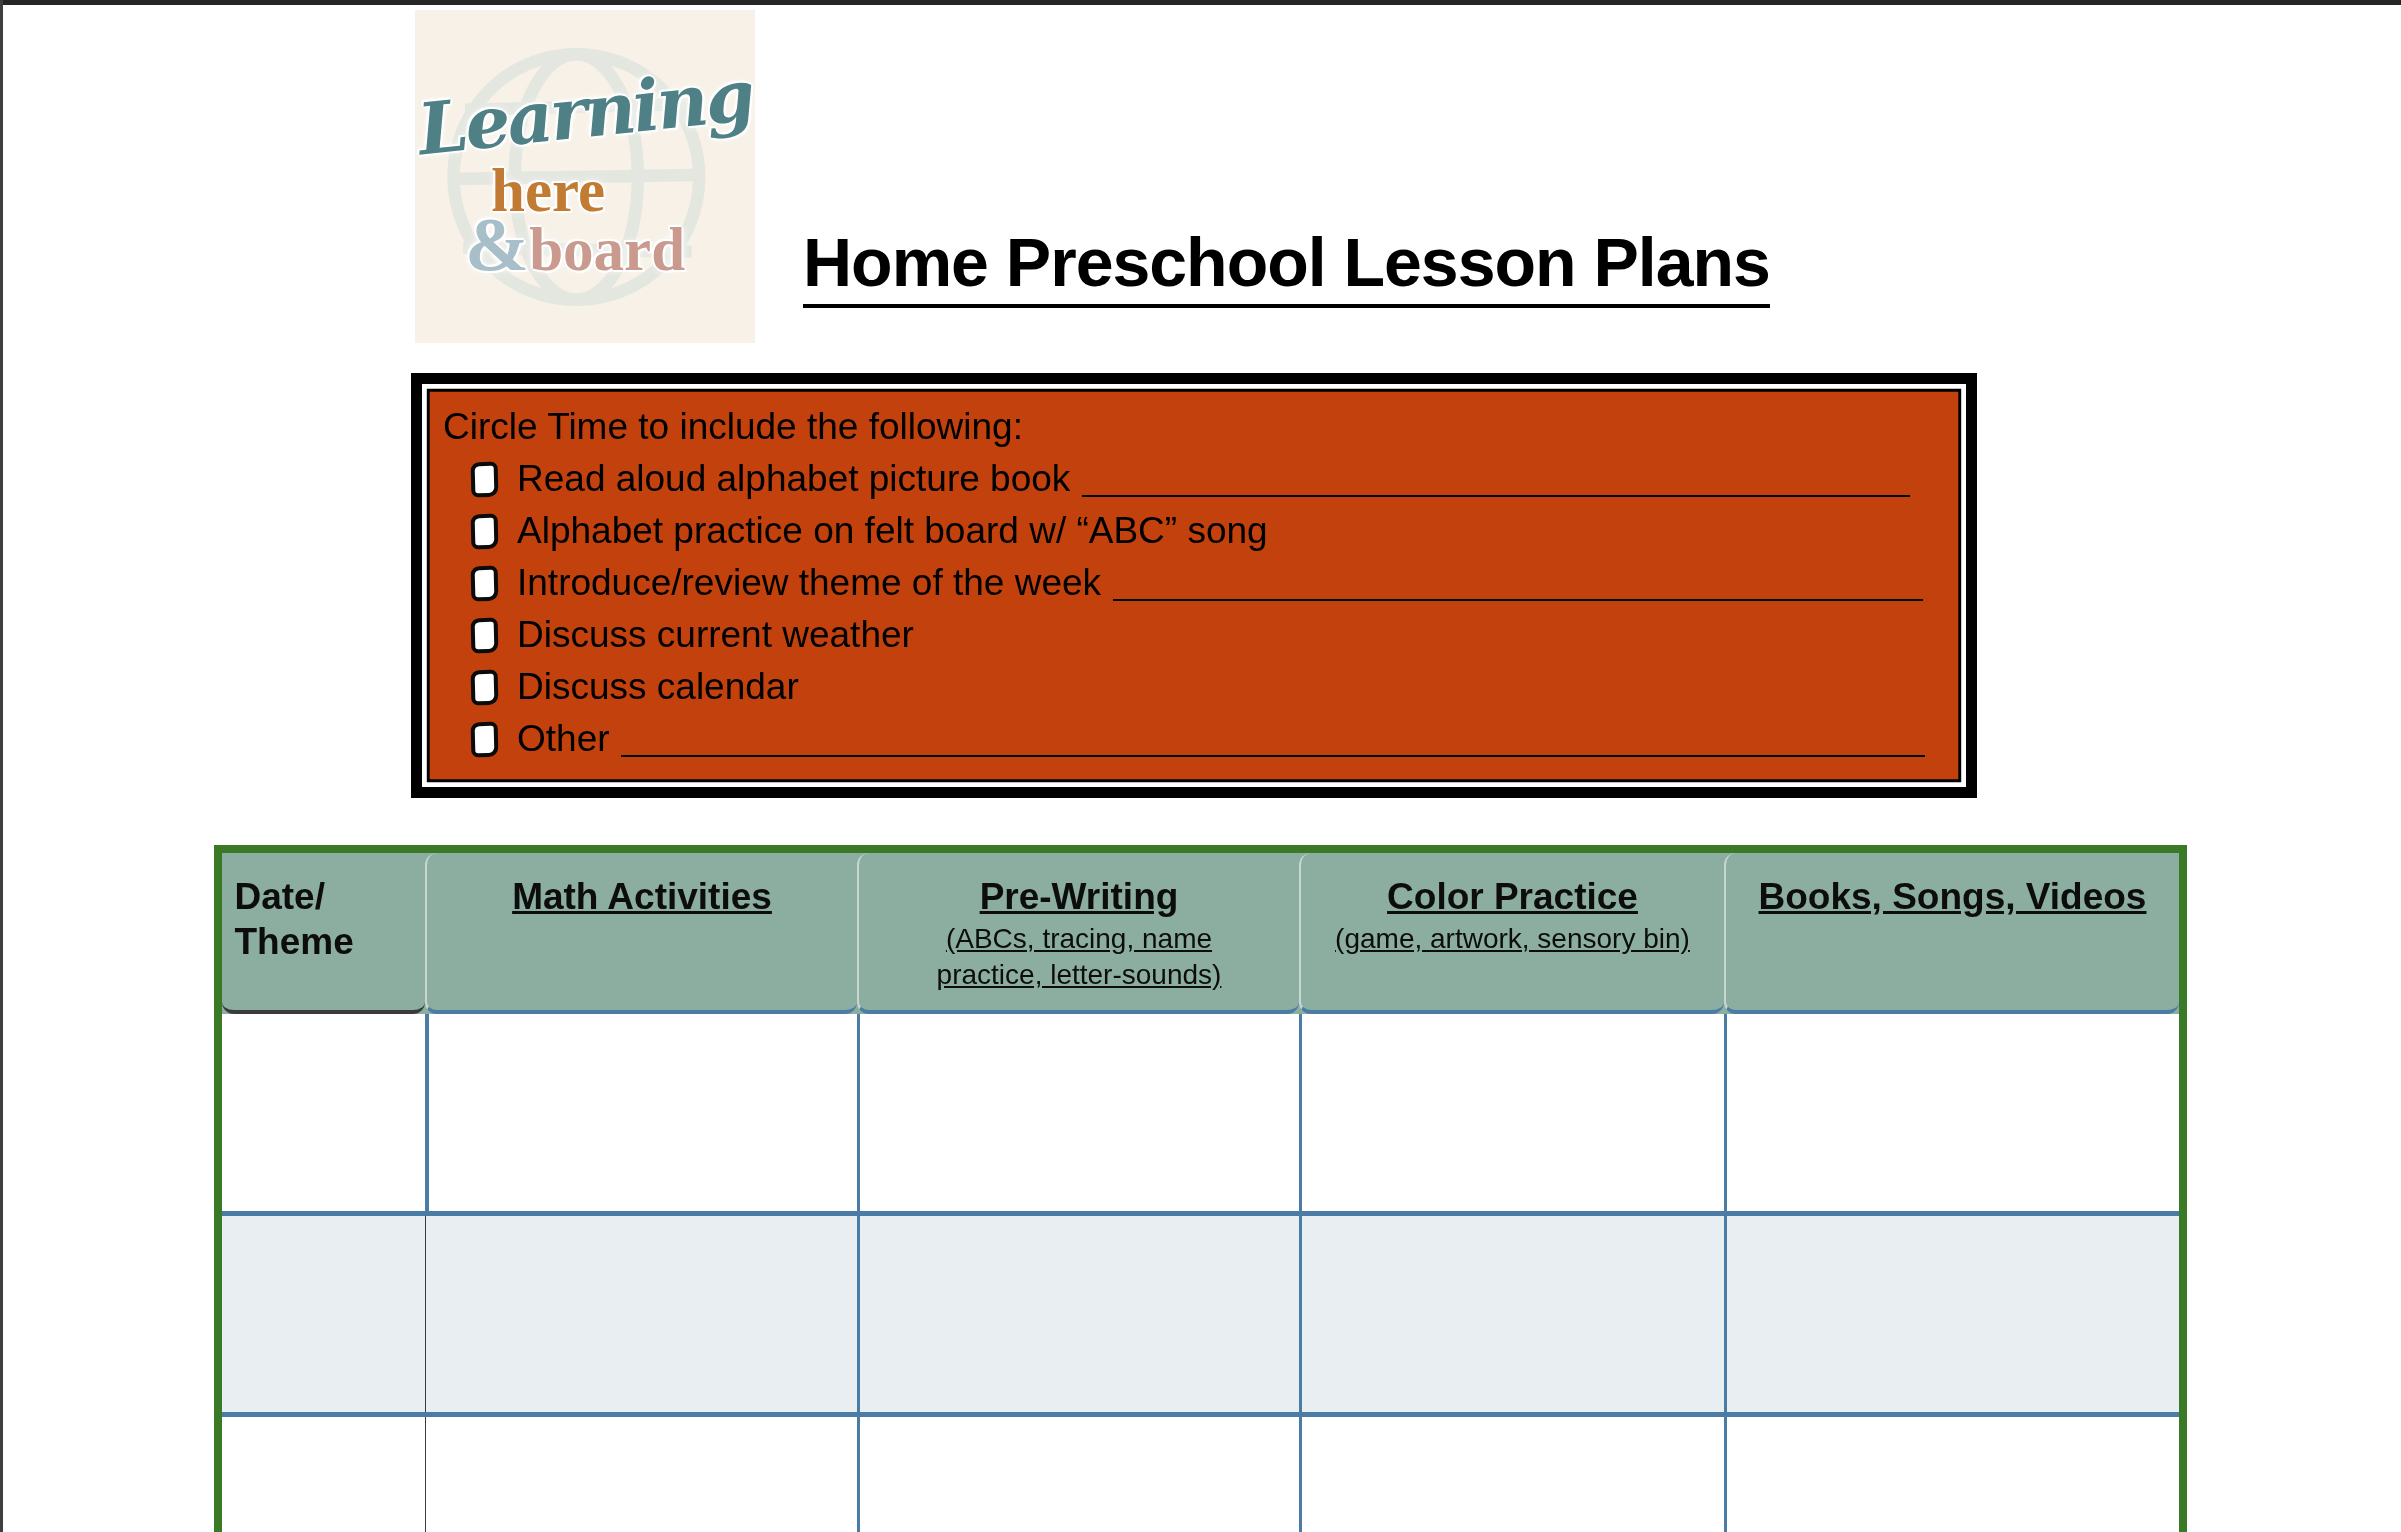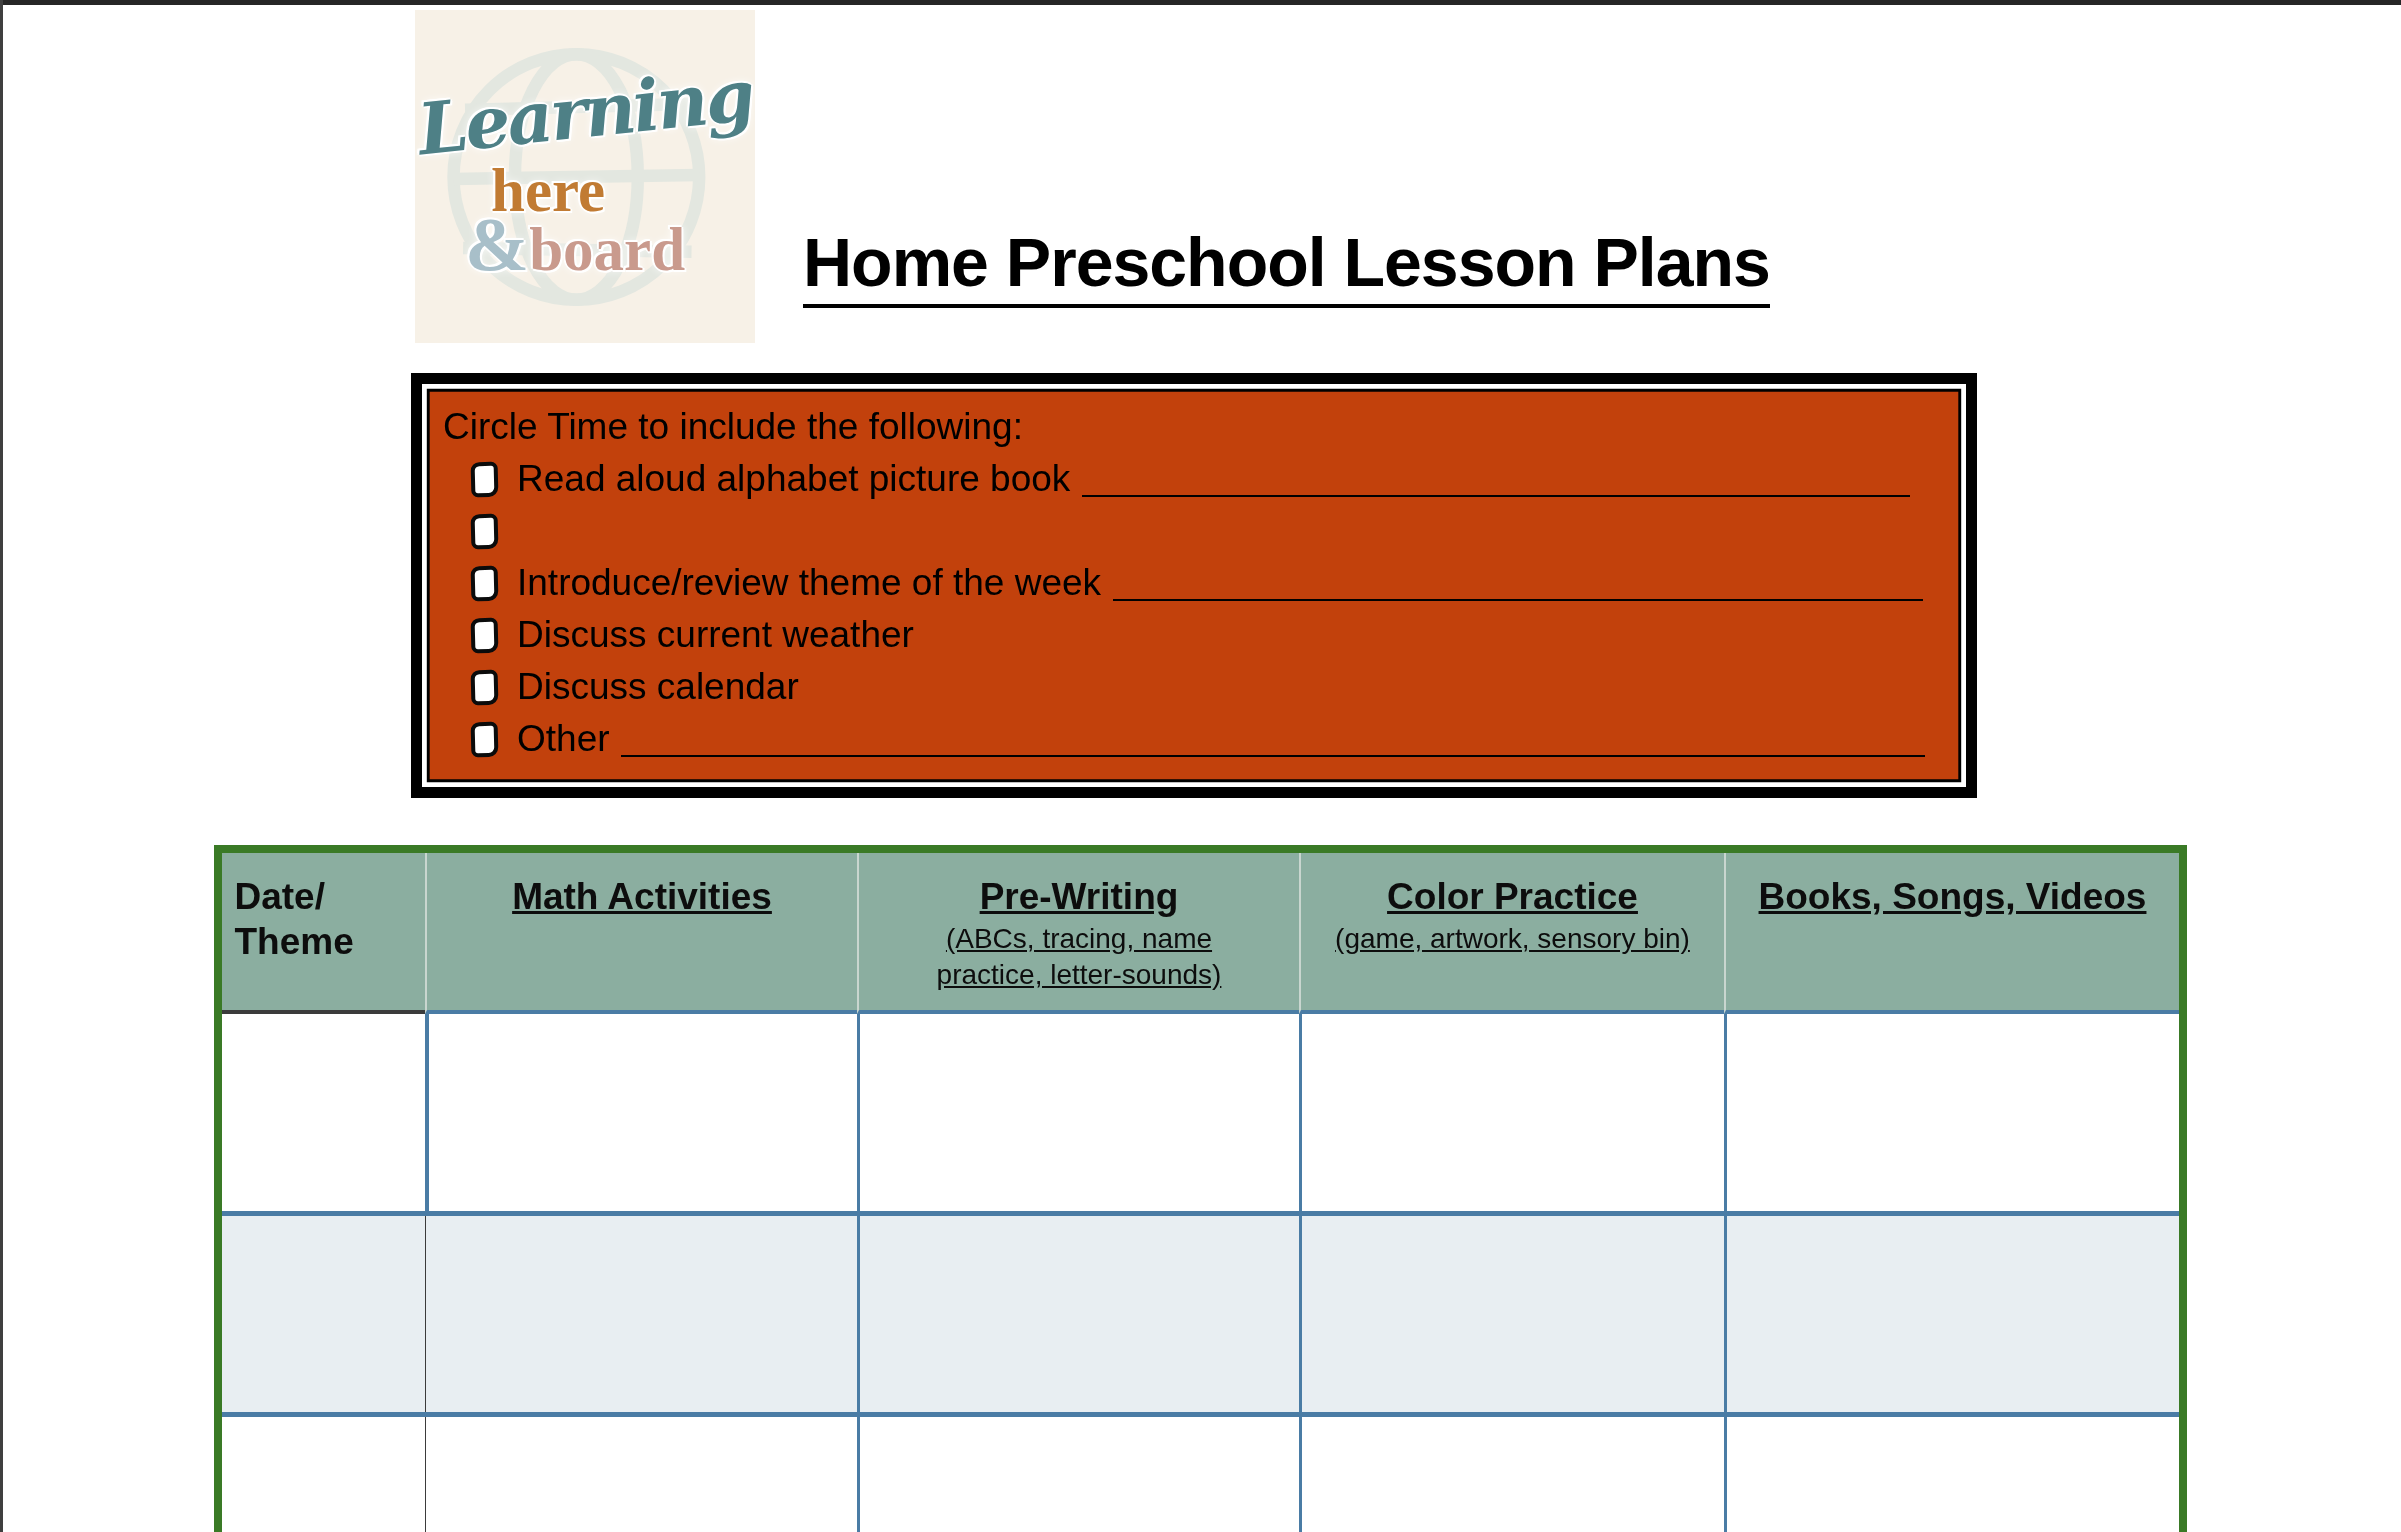--- a/index.html
+++ b/index.html
@@ -60,21 +60,21 @@
   .ct-line.end-b{margin-right:14.4px;}
   .ct-line.end-c{margin-right:12.5px;}
 
   
   .lesson-table{position:absolute;left:214px;top:845px;width:1973px;height:730px;
     border:8.6px solid var(--table-border-green,#3A7A26);background:#fff;
     display:flex;flex-direction:column;}
   .thead{display:grid;grid-template-columns:203px 432px 442px 425px 1fr;
     height:161px;flex:0 0 auto;background:var(--header-sage,#8BAEA0);}
   .th{padding-top:21px;text-align:center;color:#0d0d0d;
-    border-bottom:4.8px solid var(--grid-blue,#4A7CA5);}
+    border-bottom:4.8px solid var(--grid-blue,#4A7CA5);border-radius:12px;}
   .th + .th{border-left:2.9px solid #C9D6CF;text-decoration:underline;}
   .th-date{text-align:left;padding-left:12.5px;border-bottom-color:var(--divider-dark,#3B3B3B);}
   .th-title{font-size:37px;font-weight:700;line-height:45px;}
   .th-sub{font-size:28px;line-height:36px;margin:1.9px auto 0;}
   .th-sub-math{max-width:331px;}
   .th-sub-prewriting{max-width:322px;}
   .th-sub-color{white-space:nowrap;}
   .tr{display:grid;grid-template-columns:203px 432px 442px 425px 1fr;flex:0 0 auto;
     border-bottom:5.8px solid var(--grid-blue,#4A7CA5);}
   .tr-1{height:202px;background:#ffffff;}
@@ -114,20 +114,21 @@
     <div class="ct-heading">Circle Time to include the following:</div>
 
     <div class="ct-item">
       <span class="ct-checkbox"></span>
       <span class="ct-label">Read aloud alphabet picture book</span>
       <span class="ct-line end-a"></span>
     </div>
 
     <div class="ct-item">
       <span class="ct-checkbox"></span>
+      <span class="ct-label">Alphabet practice on felt board w/ “ABC” song</span>
     </div>
 
     <div class="ct-item">
       <span class="ct-checkbox"></span>
       <span class="ct-label">Introduce/review theme of the week</span>
       <span class="ct-line end-b"></span>
     </div>
 
     <div class="ct-item">
       <span class="ct-checkbox"></span>

